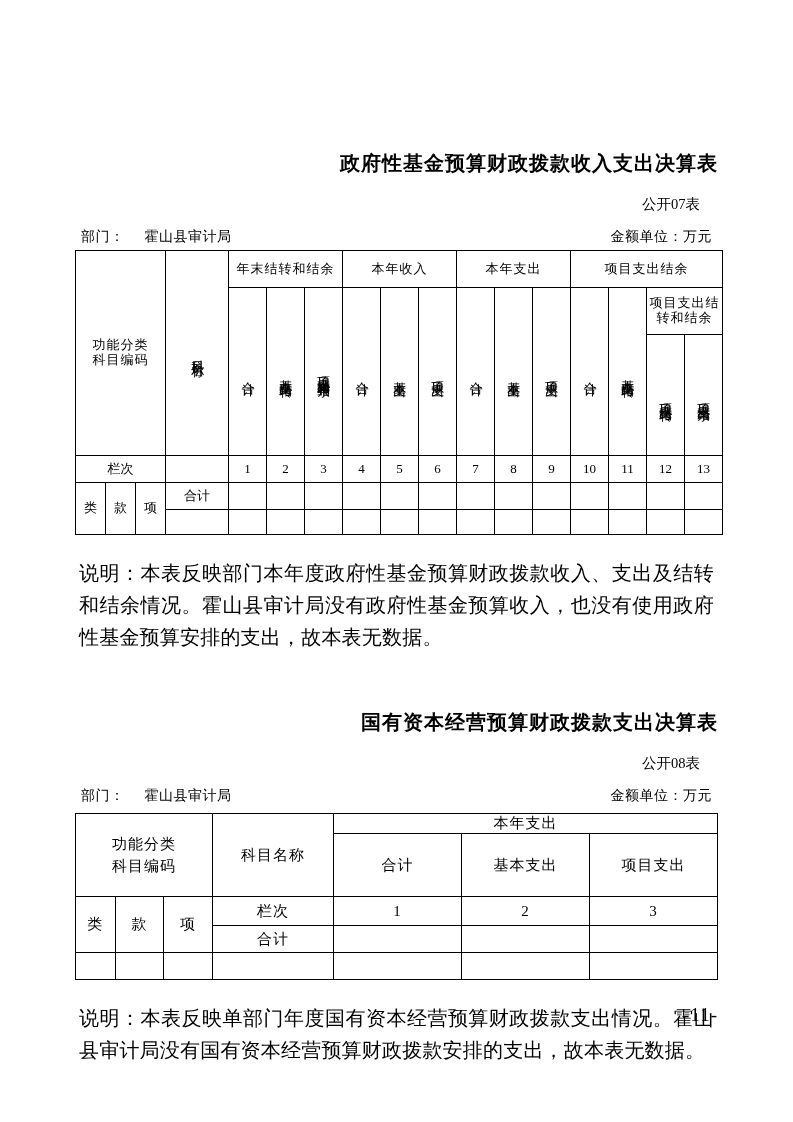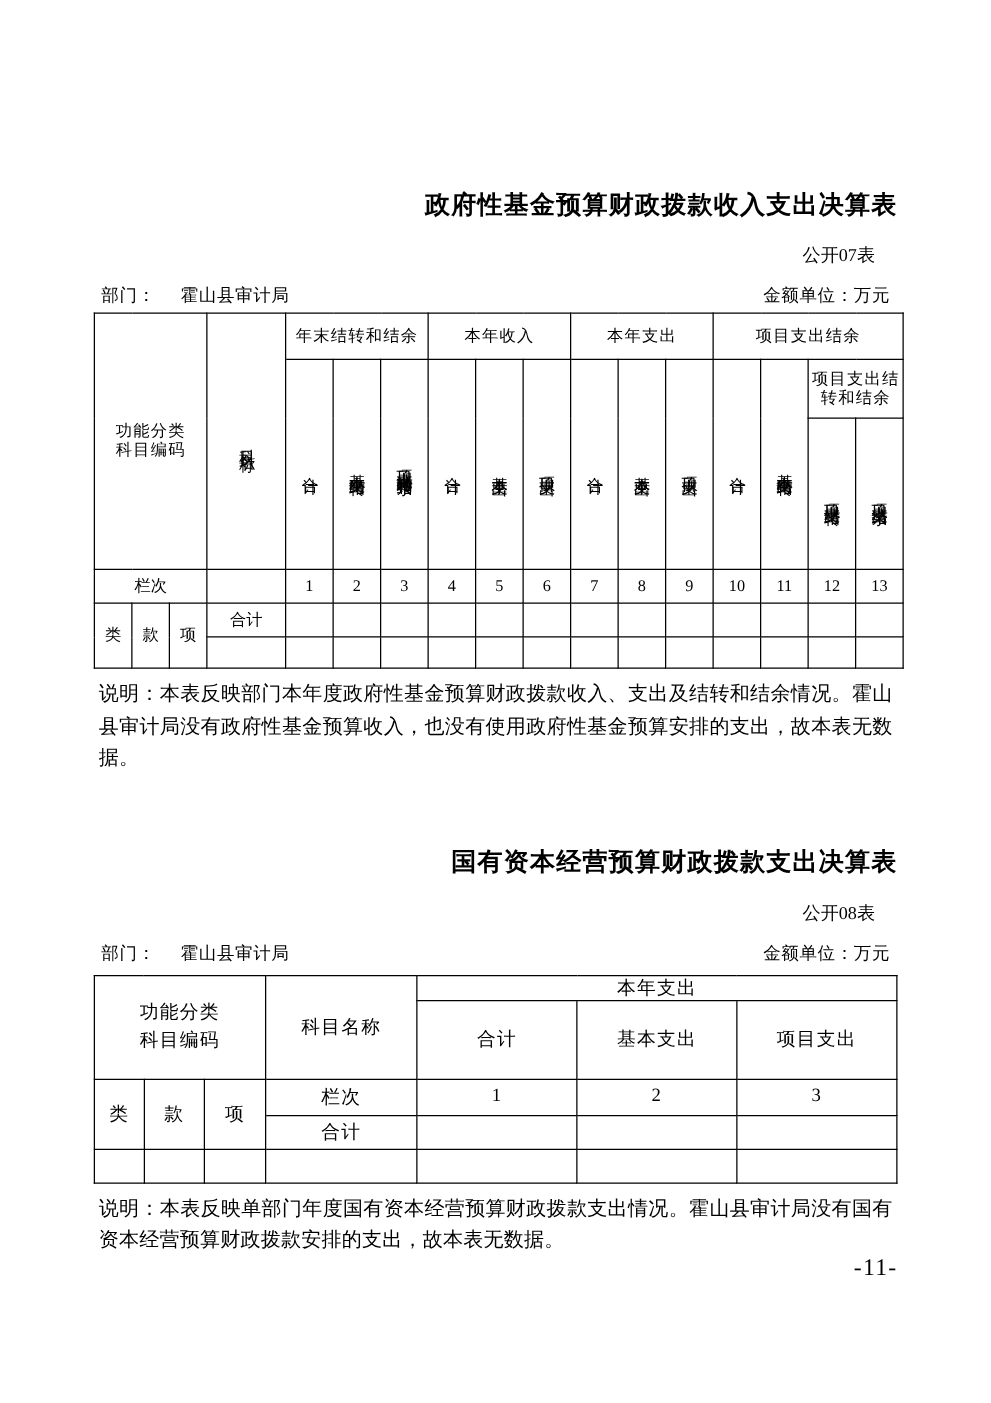--- a/index.html
+++ b/index.html
@@ -78,23 +78,23 @@
     margin: 0 auto;
     display: inline-block;
     line-height: 1.35;
     font-size: 13px;
     max-height: 120px;
   }
   .hcell { font-size: 13.5px; letter-spacing: 1px; }
   .two-line { line-height: 1.25; }
 
   .note {
-    font-size: 16px;
+    font-size: 20px;
     line-height: 1.6;
-    margin-top: 8px;
+    margin-top: 22px;
     padding: 0 4px;
     text-align: justify;
     letter-spacing: 0.2px;
   }
 
   
   table.sheet2 {
     border-collapse: collapse;
     width: 100%;
     margin-top: 8px;

